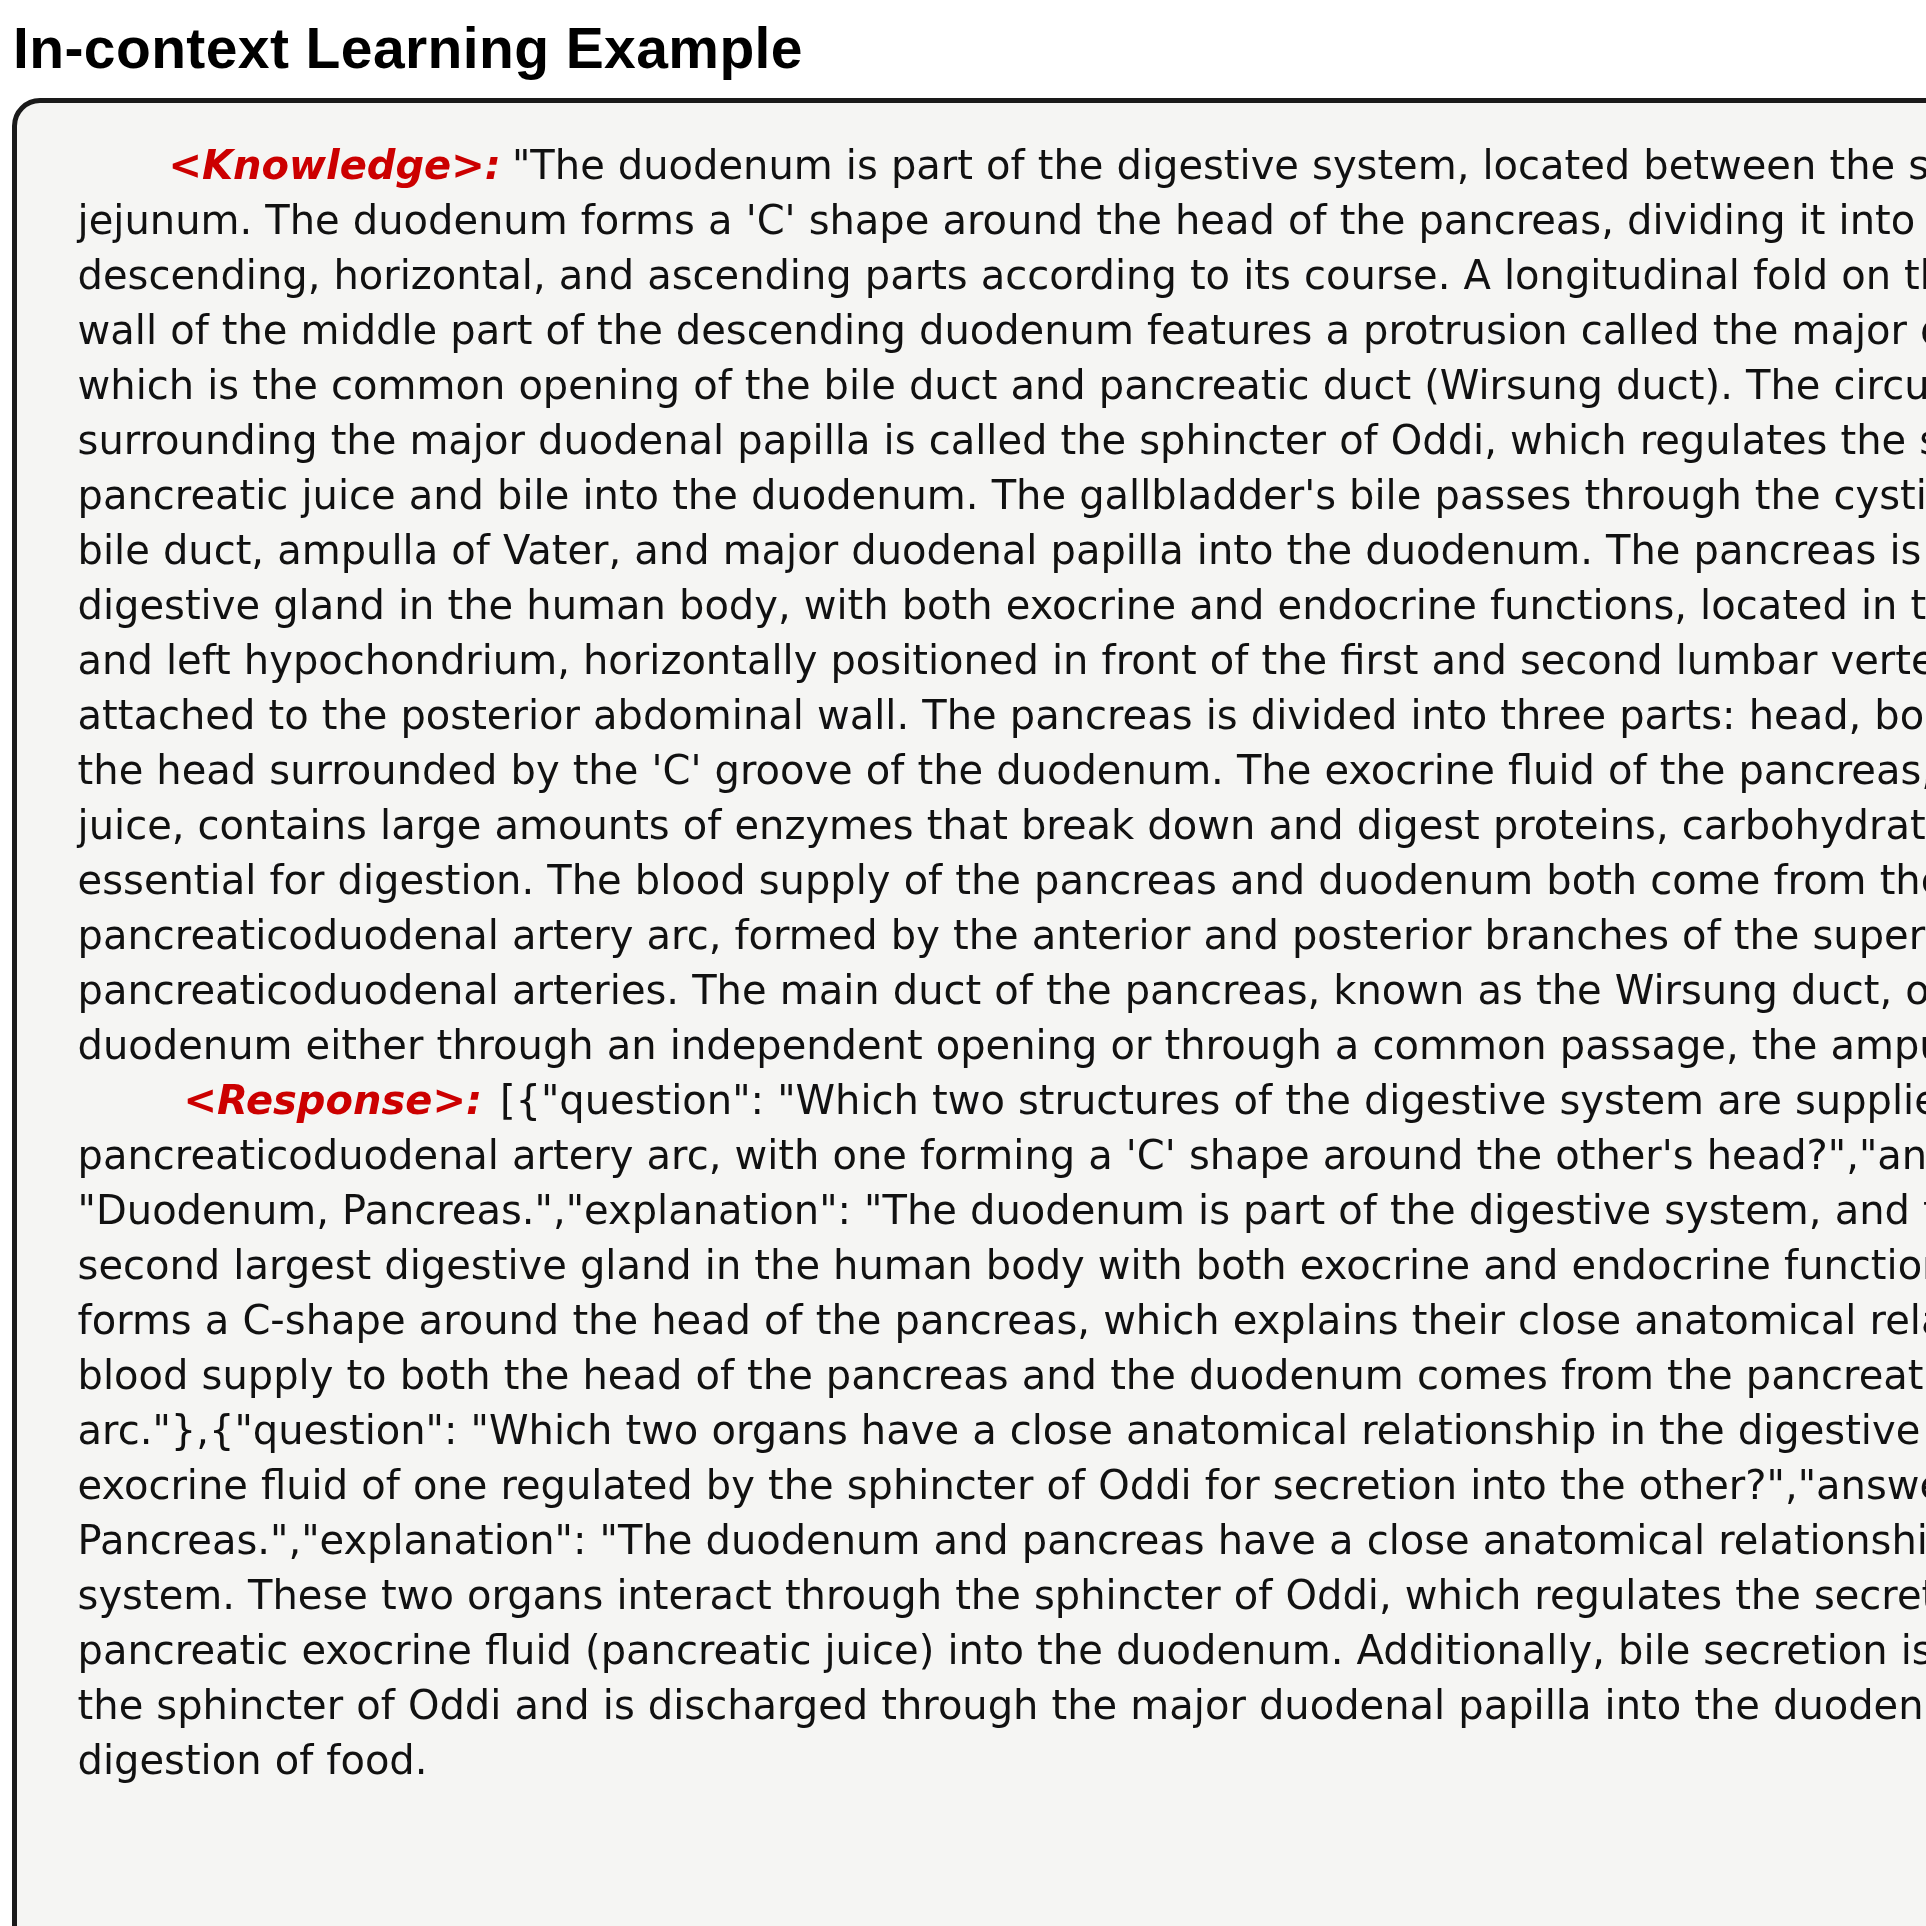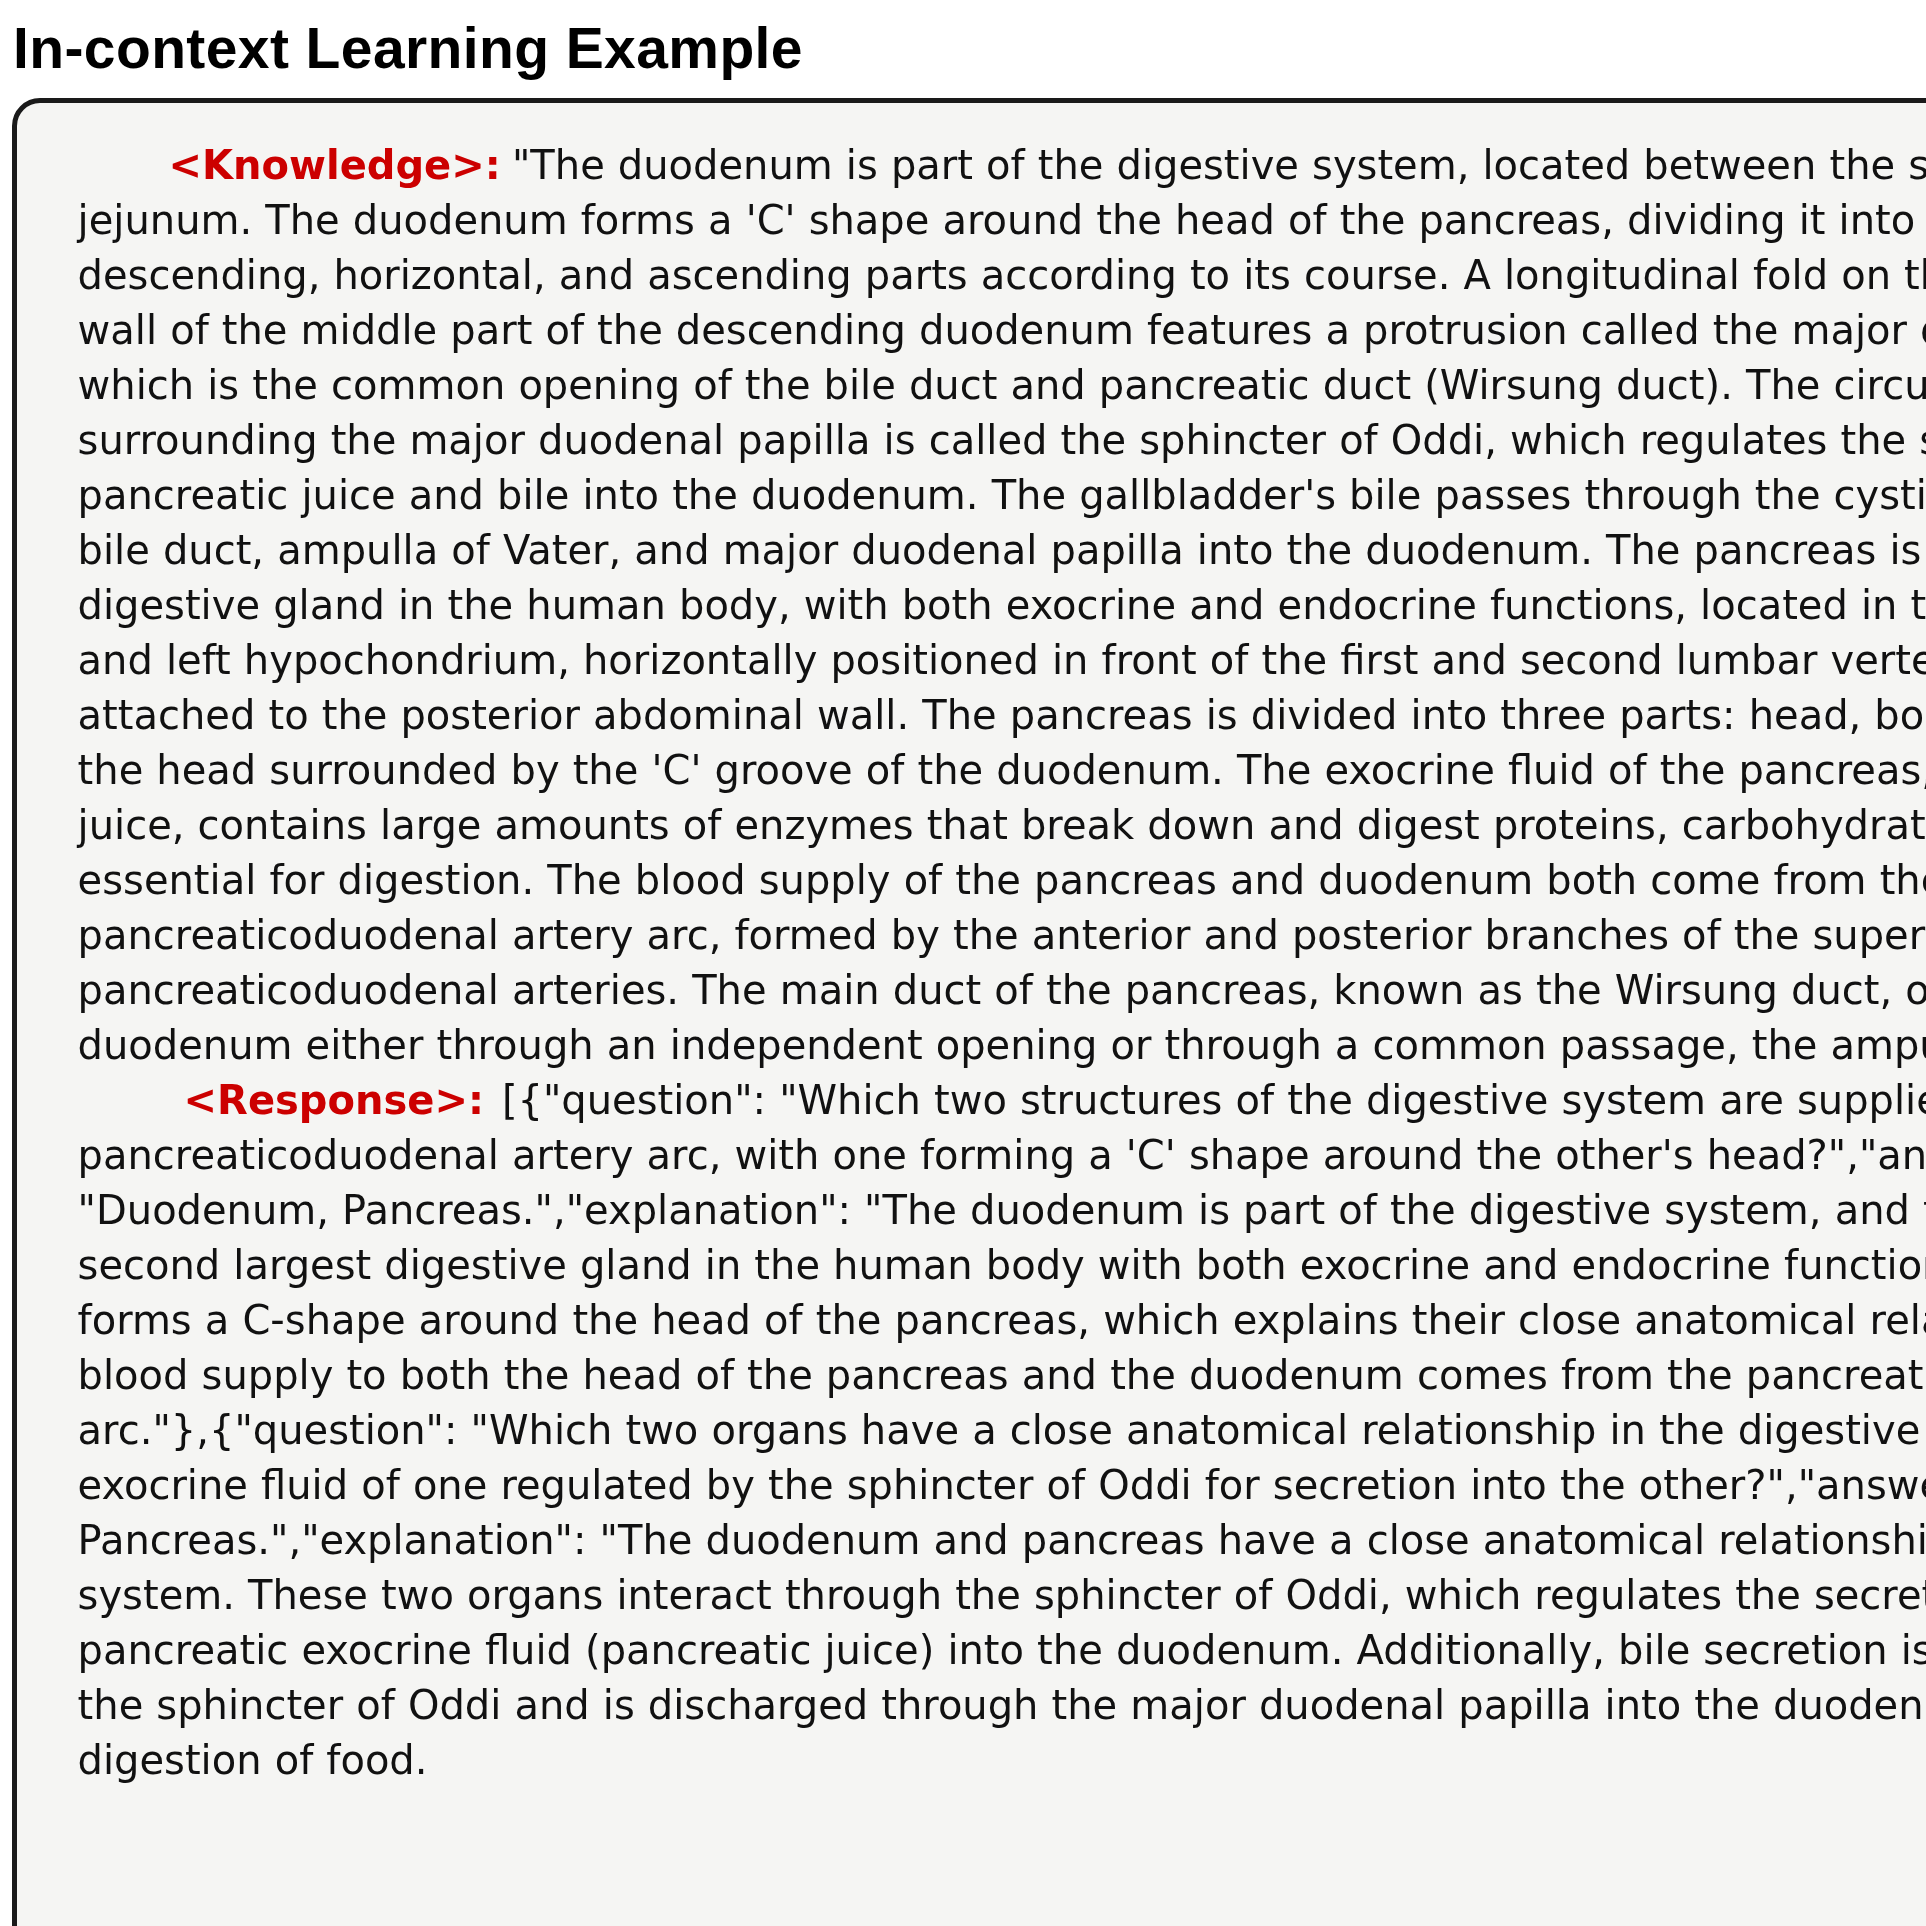--- a/index.html
+++ b/index.html
@@ -46,20 +46,21 @@
     word-spacing: 0.4px;
   }
 
   .para.knowledge { text-indent: 91px; }
   .para.response  { text-indent: 106px; }
 
   .tag-label {
     color: #cc0000;
     font-weight: 700;
     margin-right: 0.28em;
+    font-style: italic;
   }
 
   .response .tag-label { margin-right: 0.45em; text-align: right; }
 </style>
 </head>
 <body>
 
 <div class="page">
 
   <h1 class="figure-title">In-context Learning Example</h1>

